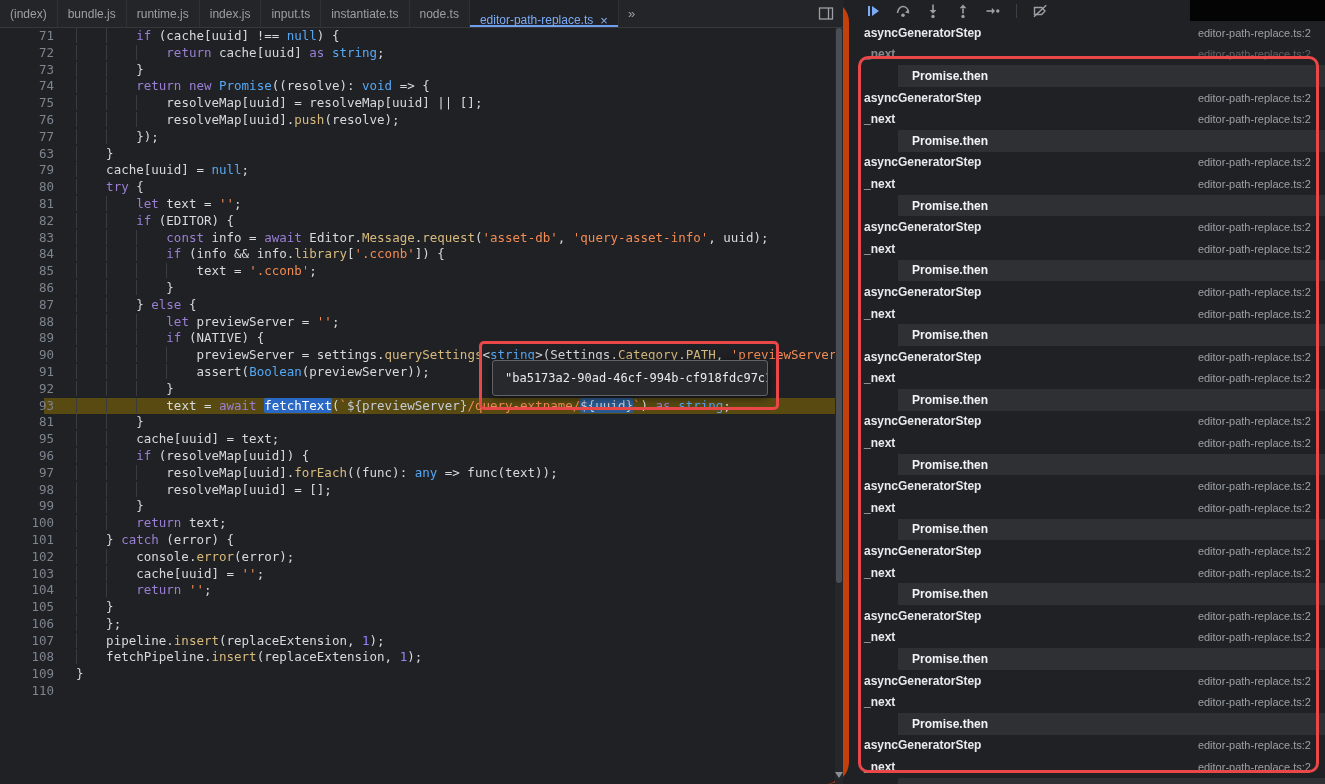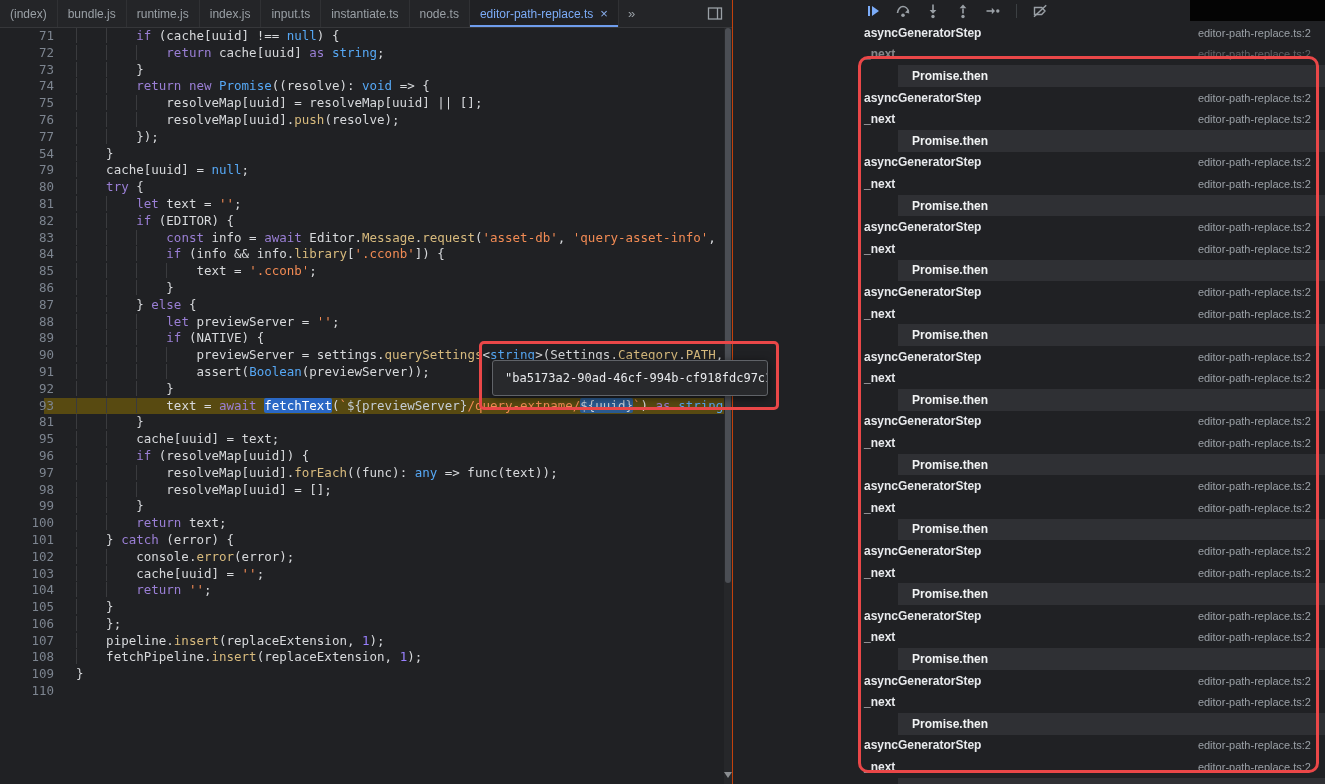--- a/index.html
+++ b/index.html
@@ -1,26 +1,26 @@
 <!DOCTYPE html>
 <html><head>
 <meta charset="utf-8">
 <style>
   html,body{margin:0;padding:0;background:#202124;}
   .app{position:relative;width:1325px;height:784px;overflow:hidden;background:#202124;
        font-family:"Liberation Sans",sans-serif;-webkit-font-smoothing:antialiased;}
 
   
-  .left{position:absolute;left:0;top:0;width:733px;height:784px;box-sizing:border-box;
-        border-right:1px solid #c2410c;background:#202124;}
+  .left{position:absolute;left:0;top:0;width:849px;height:784px;box-sizing:border-box;
+        border-right:6px solid #c2410c;background:#202124;border-radius:22px;}
   .tabbar{height:27px;background:#242528;border-bottom:1px solid #36373a;display:flex;align-items:stretch;}
   .tabs{display:flex;align-items:stretch;}
   .tab{display:flex;align-items:center;padding:0 10px;font-size:12px;color:#9aa0a6;
        border-right:1px solid #303134;white-space:nowrap;cursor:pointer;}
-  .tab.active{color:#7cacf8;background:#202124;box-shadow:inset 0 -2px 0 #6f9ded;}
+  .tab.active{color:#7cacf8;background:#202124;box-shadow:inset 0 -2px 0 #6f9ded;align-items:flex-end;}
   .tab .close{margin-left:7px;color:#9aa0a6;font-size:13px;line-height:1;}
   .tab.active .close{color:#8ab0ef;}
   .overflow{display:flex;align-items:center;padding:0 9px;color:#9aa0a6;font-size:13px;cursor:pointer;}
   .tb-spacer{flex:1;}
   .navtoggle{background:none;border:none;display:flex;align-items:center;padding:0 9px;cursor:pointer;}
 
   
   .code{position:absolute;left:0;top:28px;right:8px;bottom:0;overflow:hidden;
         font:12.5px/16.8px "DejaVu Sans Mono","Liberation Mono",monospace;color:#d7d9dc;}
   .line{display:flex;height:16.8px;white-space:pre;}
@@ -115,21 +115,21 @@
     </div>
 
     <div class="code" id="code">
         <div class="line"><span class="lineno">71</span><span class="ct"><span class="ind">    </span><span class="ind">    </span><span class="tk-kw">if</span> (cache[uuid] !== <span class="tk-type">null</span>) {</span></div>
         <div class="line"><span class="lineno">72</span><span class="ct"><span class="ind">    </span><span class="ind">    </span><span class="ind">    </span><span class="tk-kw">return</span> cache[uuid] <span class="tk-kw">as</span> <span class="tk-type">string</span>;</span></div>
         <div class="line"><span class="lineno">73</span><span class="ct"><span class="ind">    </span><span class="ind">    </span>}</span></div>
         <div class="line"><span class="lineno">74</span><span class="ct"><span class="ind">    </span><span class="ind">    </span><span class="tk-kw">return</span> <span class="tk-kw">new</span> <span class="tk-type">Promise</span>((resolve): <span class="tk-type">void</span> =&gt; {</span></div>
         <div class="line"><span class="lineno">75</span><span class="ct"><span class="ind">    </span><span class="ind">    </span><span class="ind">    </span>resolveMap[uuid] = resolveMap[uuid] || [];</span></div>
         <div class="line"><span class="lineno">76</span><span class="ct"><span class="ind">    </span><span class="ind">    </span><span class="ind">    </span>resolveMap[uuid].<span class="tk-method">push</span>(resolve);</span></div>
         <div class="line"><span class="lineno">77</span><span class="ct"><span class="ind">    </span><span class="ind">    </span>});</span></div>
-        <div class="line"><span class="lineno">54</span><span class="ct"><span class="ind">    </span>}</span></div>
+        <div class="line"><span class="lineno">63</span><span class="ct"><span class="ind">    </span>}</span></div>
         <div class="line"><span class="lineno">79</span><span class="ct"><span class="ind">    </span>cache[uuid] = <span class="tk-type">null</span>;</span></div>
         <div class="line"><span class="lineno">80</span><span class="ct"><span class="ind">    </span><span class="tk-kw">try</span> {</span></div>
         <div class="line"><span class="lineno">81</span><span class="ct"><span class="ind">    </span><span class="ind">    </span><span class="tk-kw">let</span> text = <span class="tk-str">''</span>;</span></div>
         <div class="line"><span class="lineno">82</span><span class="ct"><span class="ind">    </span><span class="ind">    </span><span class="tk-kw">if</span> (EDITOR) {</span></div>
         <div class="line"><span class="lineno">83</span><span class="ct"><span class="ind">    </span><span class="ind">    </span><span class="ind">    </span><span class="tk-kw">const</span> info = <span class="tk-kw">await</span> Editor.<span class="tk-method">Message</span>.<span class="tk-method">request</span>(<span class="tk-str">'asset-db'</span>, <span class="tk-str">'query-asset-info'</span>, uuid);</span></div>
         <div class="line"><span class="lineno">84</span><span class="ct"><span class="ind">    </span><span class="ind">    </span><span class="ind">    </span><span class="tk-kw">if</span> (info &amp;&amp; info.<span class="tk-method">library</span>[<span class="tk-str">'.cconb'</span>]) {</span></div>
         <div class="line"><span class="lineno">85</span><span class="ct"><span class="ind">    </span><span class="ind">    </span><span class="ind">    </span><span class="ind">    </span>text = <span class="tk-str">'.cconb'</span>;</span></div>
         <div class="line"><span class="lineno">86</span><span class="ct"><span class="ind">    </span><span class="ind">    </span><span class="ind">    </span>}</span></div>
         <div class="line"><span class="lineno">87</span><span class="ct"><span class="ind">    </span><span class="ind">    </span>} <span class="tk-kw">else</span> {</span></div>
         <div class="line"><span class="lineno">88</span><span class="ct"><span class="ind">    </span><span class="ind">    </span><span class="ind">    </span><span class="tk-kw">let</span> previewServer = <span class="tk-str">''</span>;</span></div>

